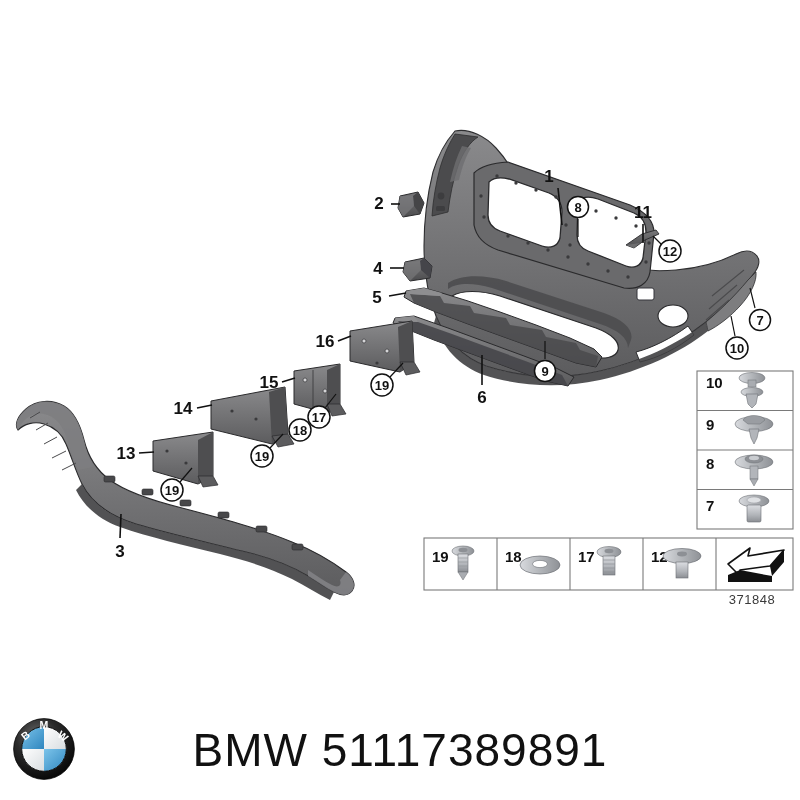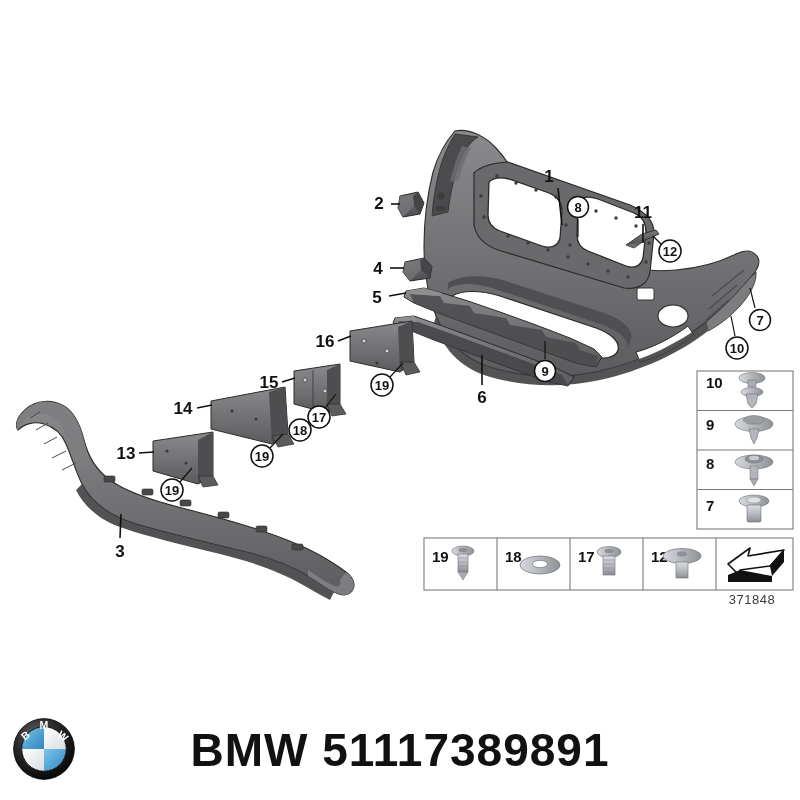--- a/index.html
+++ b/index.html
@@ -16,21 +16,21 @@
   .diagid{font-family:"Liberation Sans",sans-serif;fill:#3a3a3a;font-size:13px;
           letter-spacing:.5px;text-anchor:middle;dominant-baseline:central;}
   .lead{stroke:#111;stroke-width:1.6;fill:none;}
   .lead-thin{stroke:#111;stroke-width:1.2;fill:none;}
   .circle-ring{fill:#ffffff;stroke:#111;stroke-width:1.5;}
   .tbl-line{stroke:#7a7a7a;stroke-width:1.1;fill:none;}
   .tbl-box{fill:#ffffff;stroke:#7a7a7a;stroke-width:1.1;}
   #footer{position:absolute;left:0;top:700px;width:800px;height:100px;}
   #brandtext{position:absolute;left:0;top:700px;width:800px;height:100px;
              display:flex;align-items:center;justify-content:center;
-             font-size:46px;font-weight:bold;color:#111;letter-spacing:1px;
+             font-size:46px;font-weight:normal;color:#111;letter-spacing:1px;
              font-family:"Liberation Sans",sans-serif;}
   #logo{position:absolute;left:13px;top:718px;width:62px;height:62px;}
 </style>
 </head>
 <body>
 
 <div id="stage">
 
   <svg class="layer" viewBox="0 0 800 800">
     <defs>

